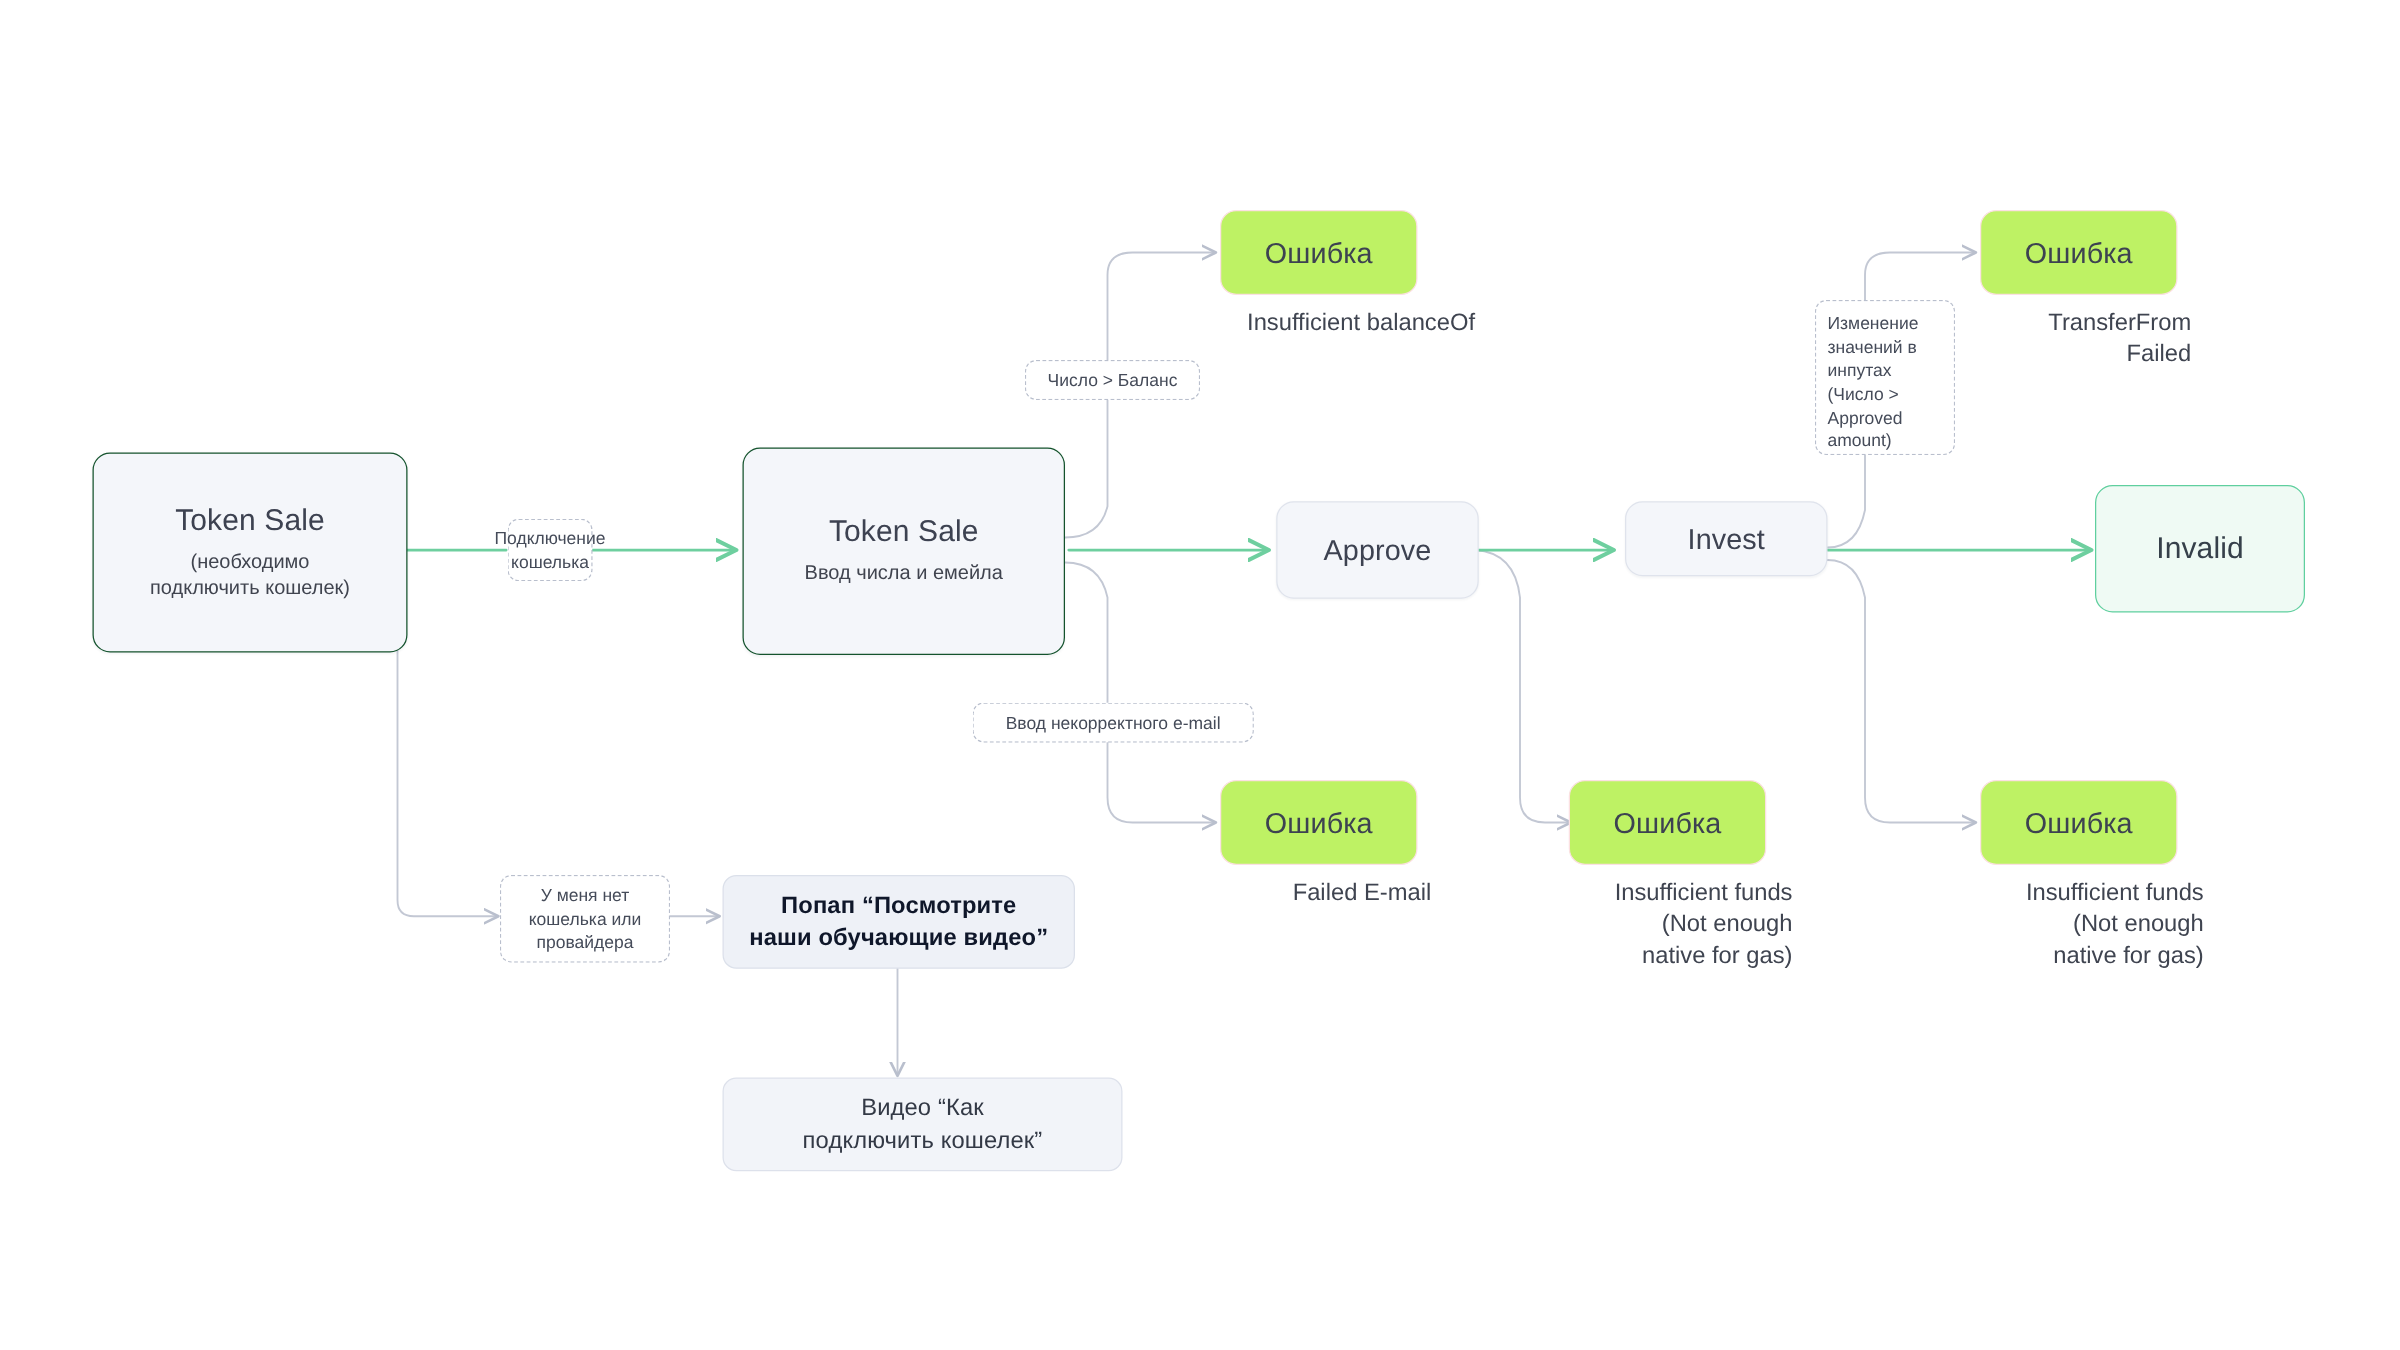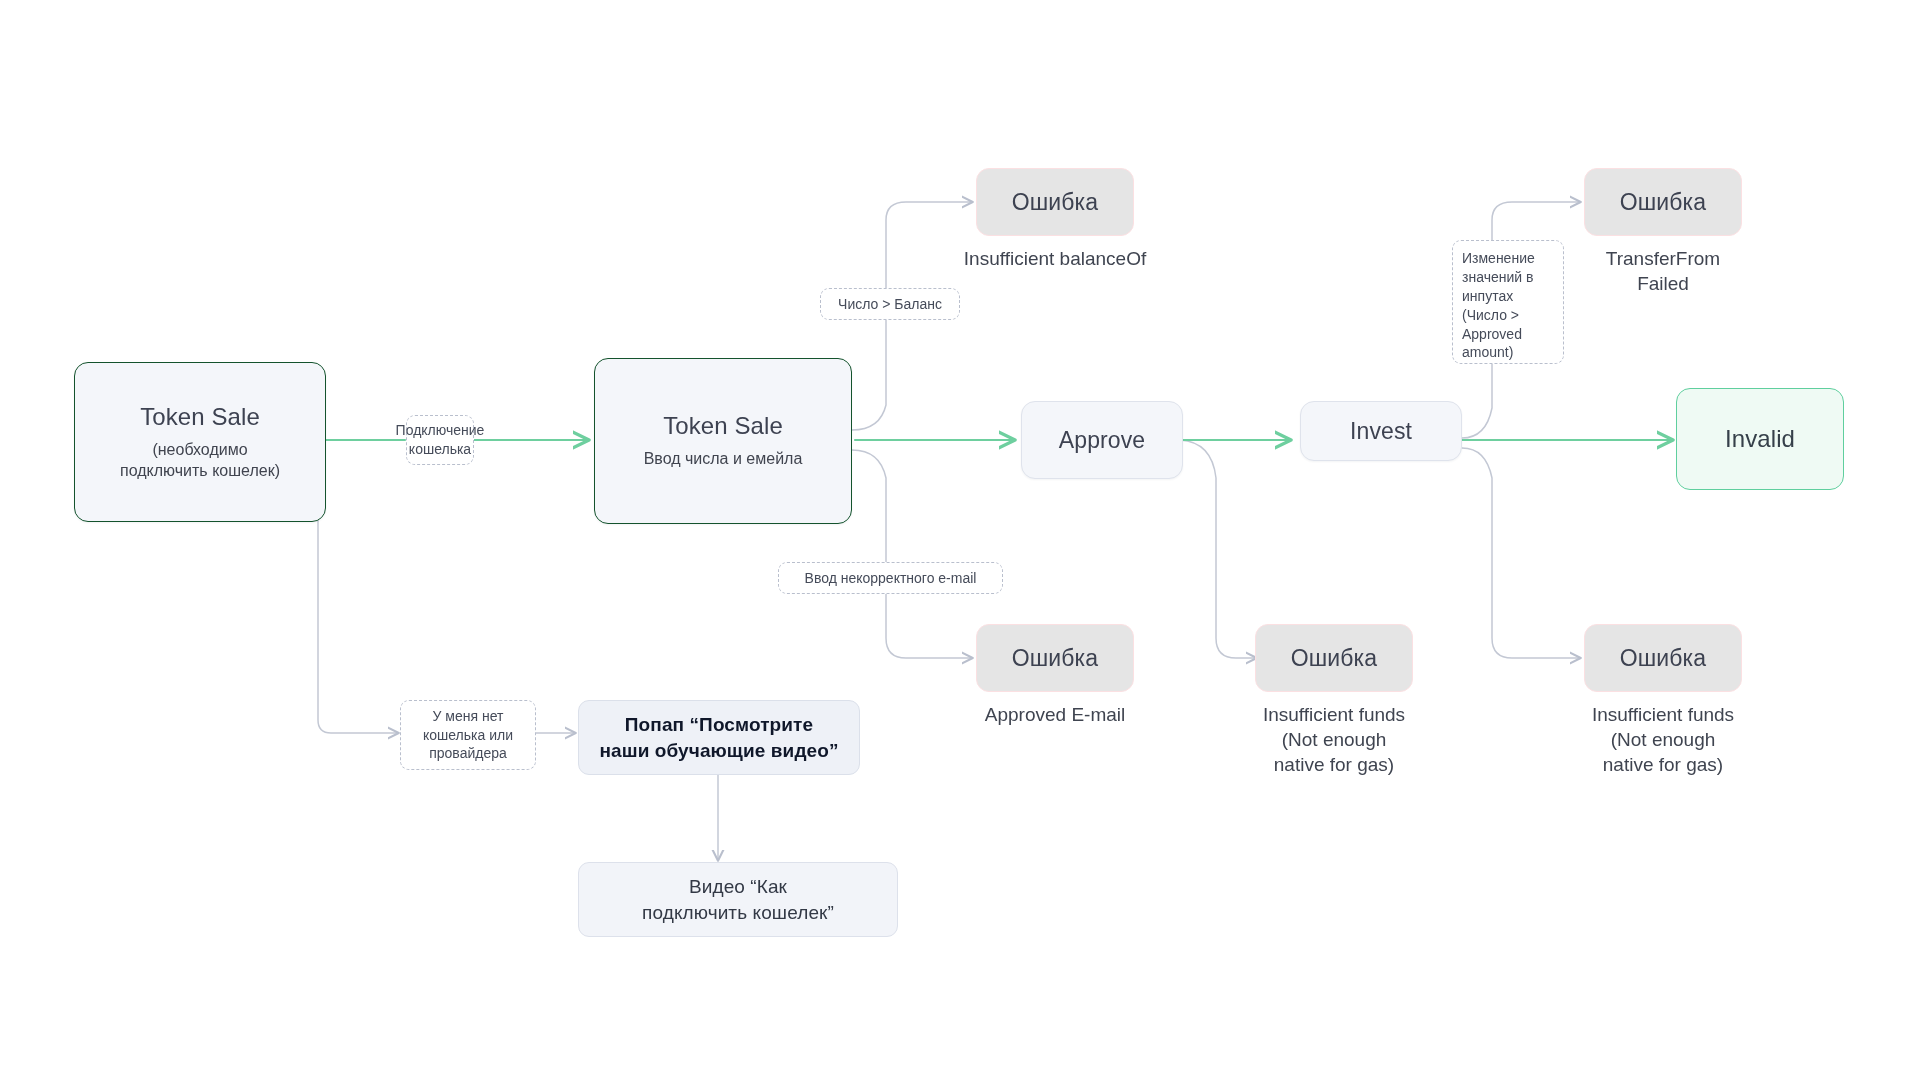--- a/index.html
+++ b/index.html
@@ -57,21 +57,21 @@
   
   .node-action {
     background: #f4f6fa;
     border: 1px solid #dfe3ec;
     box-shadow: 0 1px 2px rgba(22,30,60,0.05);
   }
   .node-action .title { font-size: 23px; }
 
   
   .node-error {
-    background: #e5e5e5;
+    background: #bef264;
     border: 1px solid #fbe0e2;
     border-radius: 13px;
   }
   .node-error .title { font-size: 23px; color: #3d4251; }
 
   
   .node-success {
     background: #effaf4;
     border: 1.6px solid #5fcf9e;
     border-radius: 14px;
@@ -117,21 +117,21 @@
     line-height: 1.35;
     padding: 5px 9px;
     z-index: 3;
   }
   .edge-label.tall { align-items: flex-start; text-align: left; justify-content: flex-start; }
   .edge-label.tall .lbl { text-align: left; }
 
   
   .caption {
     position: absolute;
-    text-align: center;
+    text-align: right;
     color: #3f4450;
     font-size: 19px;
     line-height: 1.32;
     z-index: 2;
   }
 </style>
 </head>
 <body>
 
 <div id="canvas">
@@ -207,21 +207,21 @@
 
   <div class="node node-error" style="left:1584px; top:168px; width:158px; height:68px;">
     <div class="title">Ошибка</div>
   </div>
   <div class="caption" style="left:1573px; top:246px; width:180px; white-space:pre-line;">TransferFrom
 Failed</div>
 
   <div class="node node-error" style="left:976px; top:624px; width:158px; height:68px;">
     <div class="title">Ошибка</div>
   </div>
-  <div class="caption" style="left:965px; top:702px; width:180px;">Approved E-mail</div>
+  <div class="caption" style="left:965px; top:702px; width:180px;">Failed E-mail</div>
 
   <div class="node node-error" style="left:1255px; top:624px; width:158px; height:68px;">
     <div class="title">Ошибка</div>
   </div>
   <div class="caption" style="left:1234px; top:702px; width:200px; white-space:pre-line;">Insufficient funds
 (Not enough
 native for gas)</div>
 
   <div class="node node-error" style="left:1584px; top:624px; width:158px; height:68px;">
     <div class="title">Ошибка</div>

